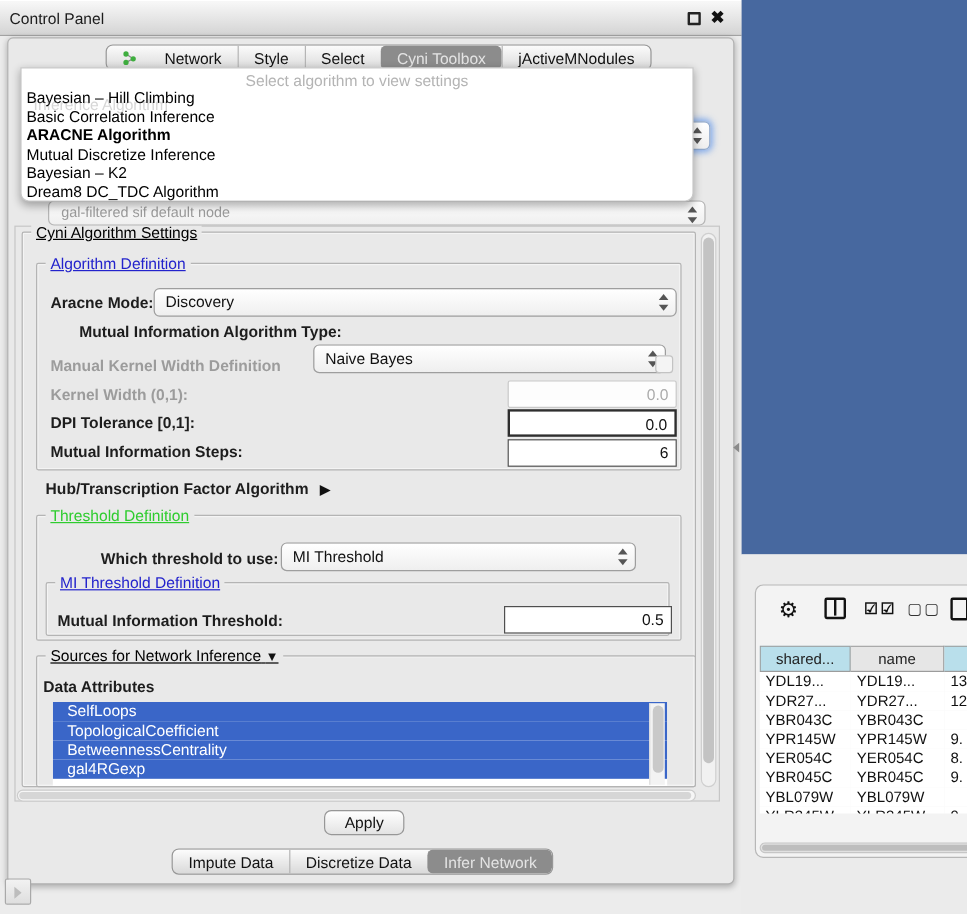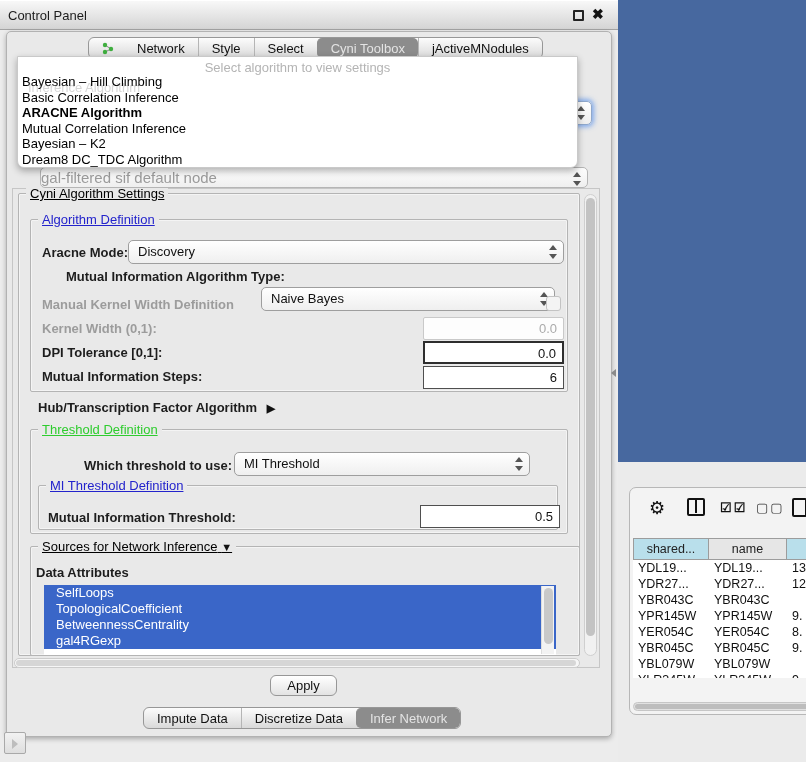--- a/index.html
+++ b/index.html
@@ -34,22 +34,22 @@
   #algo-popup{position:absolute;left:17px;top:56px;width:561px;height:112px;background:#fff;
     border:1px solid #c9c9c9;border-radius:0 0 7px 7px;box-shadow:0 3px 7px rgba(0,0,0,.3);z-index:30;}
   #popup-prompt{position:absolute;left:0;top:3px;width:100%;text-align:center;font-size:13px;color:#b4b4b4;}
   #popup-list{position:absolute;left:4px;top:17px;right:4px;}
   .popup-item{font-size:13px;color:#000;height:15.5px;line-height:15.5px;white-space:nowrap;}
   .popup-item.bold{font-weight:bold;}
   #ghost-inference{position:absolute;left:28px;top:80px;font-size:13px;color:rgba(120,120,120,.30);z-index:31;}
   #ghost-combo-frag{position:absolute;left:556px;top:101px;width:36px;height:24px;border:1px solid #8fa8cc;
     border-radius:5px;background:linear-gradient(#fff,#eee);box-shadow:0 0 5px 2px rgba(96,150,235,.75);z-index:29;}
   #gal-combo{position:absolute;left:40px;top:167px;width:548px;height:21px;border:1px solid #b5b5b5;
-    border-radius:5px;background:linear-gradient(#fdfdfd,#efefef);z-index:28;font-size:15px;color:#9b9b9b;
-    line-height:19px;white-space:nowrap;overflow:hidden;}
+    border-radius:5px;background:linear-gradient(#fdfdfd,#efefef);z-index:28;font-size:12px;color:#9b9b9b;
+    line-height:19px;padding-left:10px;white-space:nowrap;overflow:hidden;}
   .stepper{position:absolute;right:5px;top:4px;width:9px;height:14px;}
   .stepper:before,.stepper:after{content:"";position:absolute;left:0;border-left:4.5px solid transparent;border-right:4.5px solid transparent;}
   .stepper:before{top:0;border-bottom:5px solid #555;}
   .stepper:after{bottom:0;border-top:5px solid #555;}
 
   
   #settings-area{position:absolute;left:12px;top:188px;width:588px;height:480px;border:1px solid #c6c6c6;background:#e9e9e9;}
   #v-scroll{position:absolute;left:584px;top:194px;width:13px;height:462px;background:#f1f1f1;border:1px solid #cfcfcf;border-radius:7px;}
   #v-thumb{position:absolute;left:1px;top:3px;width:9px;height:438px;background:#c3c3c3;border-radius:5px;}
 
@@ -158,21 +158,21 @@
     <span>gal-filtered sif default node</span>
     <span class="stepper"></span>
   </div>
 
   <div id="algo-popup">
     <div id="popup-prompt">Select algorithm to view settings</div>
     <div id="popup-list">
         <div class="popup-item">Bayesian – Hill Climbing</div>
         <div class="popup-item">Basic Correlation Inference</div>
         <div class="popup-item bold">ARACNE Algorithm</div>
-        <div class="popup-item">Mutual Correlation Inference</div>
+        <div class="popup-item">Mutual Discretize Inference</div>
         <div class="popup-item">Bayesian – K2</div>
         <div class="popup-item">Dream8 DC_TDC Algorithm</div>
       </div>
   </div>
   <div id="ghost-inference">Inference Algorithm</div>
 
   <div id="settings-area"></div>
   <div id="v-scroll">
       <div id="v-thumb"></div>
     </div>

